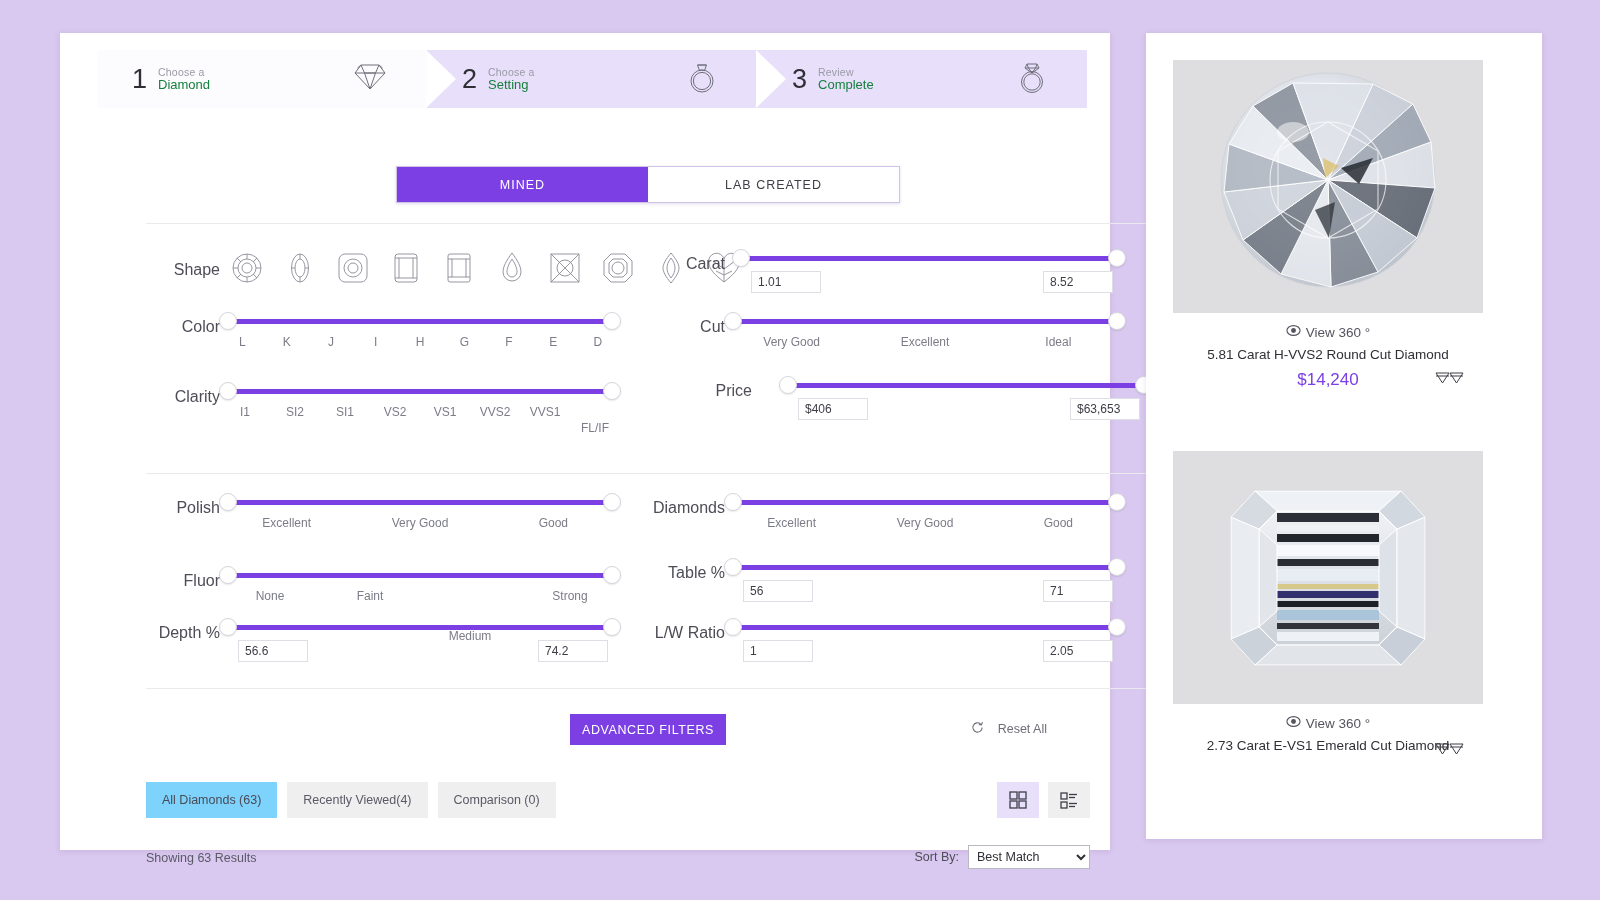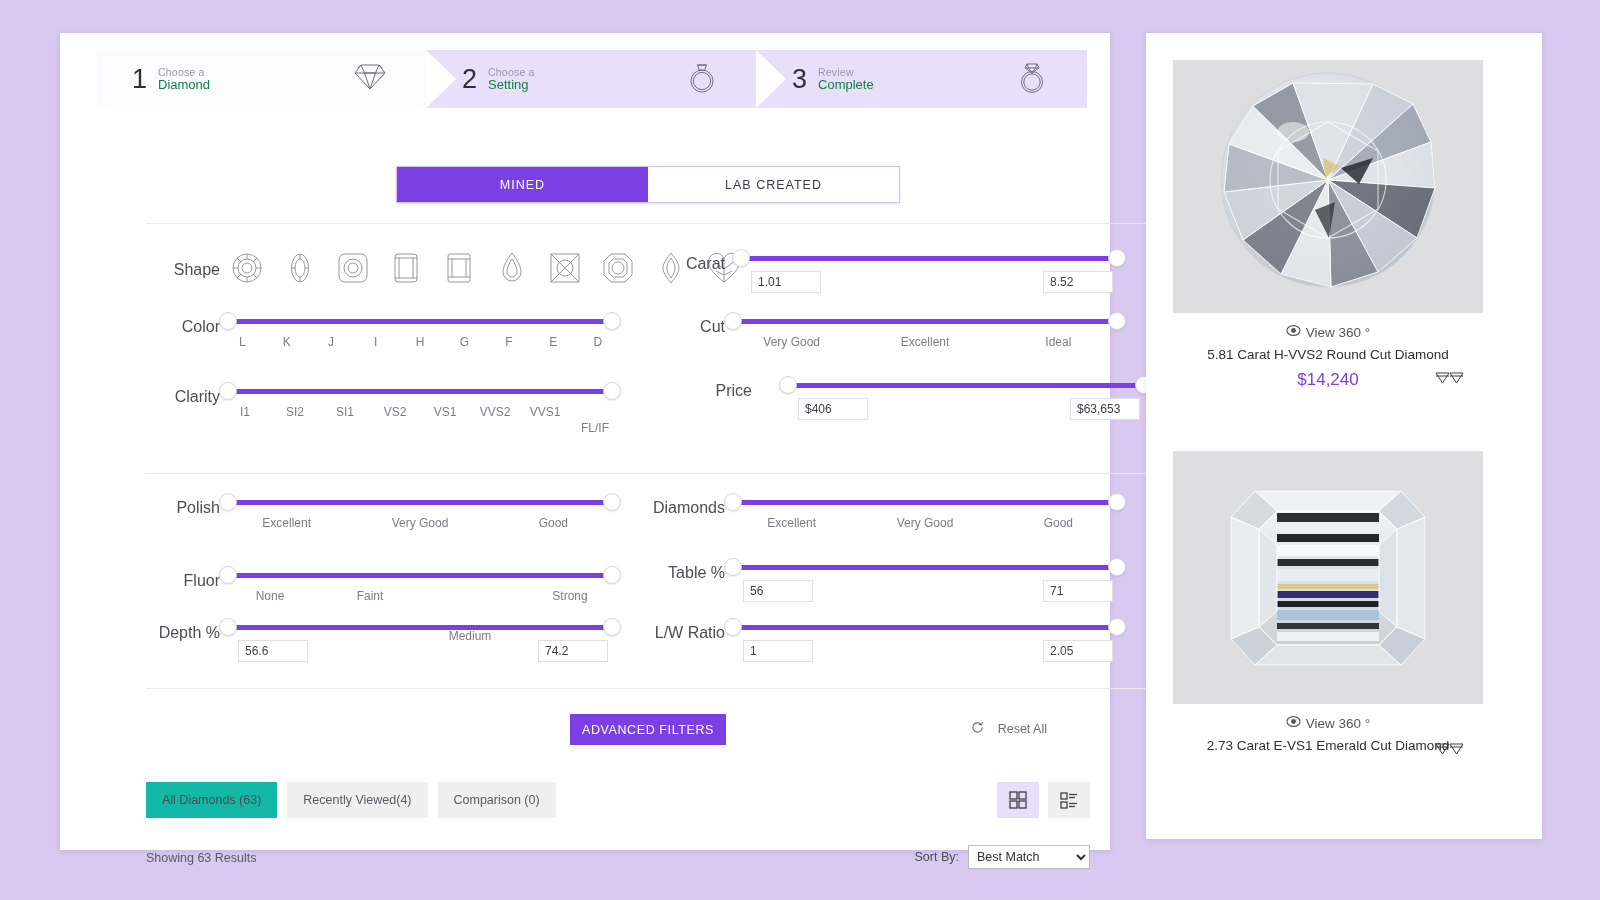--- a/index.html
+++ b/index.html
@@ -129,21 +129,21 @@
     display: flex; align-items: center; gap: 14px;
     font-size: 12.5px; color: #6e6e7a; cursor: pointer;
   }
 
   
   .tabs { position: absolute; left: 86px; top: 749px; display: flex; gap: 10px; }
   .tab {
     height: 36px; padding: 0 16px; display: flex; align-items: center;
     font-size: 12.5px; color: #5a5a66; background: #efefef; cursor: pointer;
   }
-  .tab.active { background: #14b8a6; color: #4a4a56; }
+  .tab.active { background: #7dd3fc; color: #4a4a56; }
 
   .view-toggles { position: absolute; right: 20px; top: 749px; display: flex; gap: 9px; }
   .view-btn {
     width: 42px; height: 36px; display: flex; align-items: center; justify-content: center;
     background: #efefef; cursor: pointer;
   }
   .view-btn.active { background: #e8dffb; }
 
   .showing {
     position: absolute; left: 86px; top: 818px;

